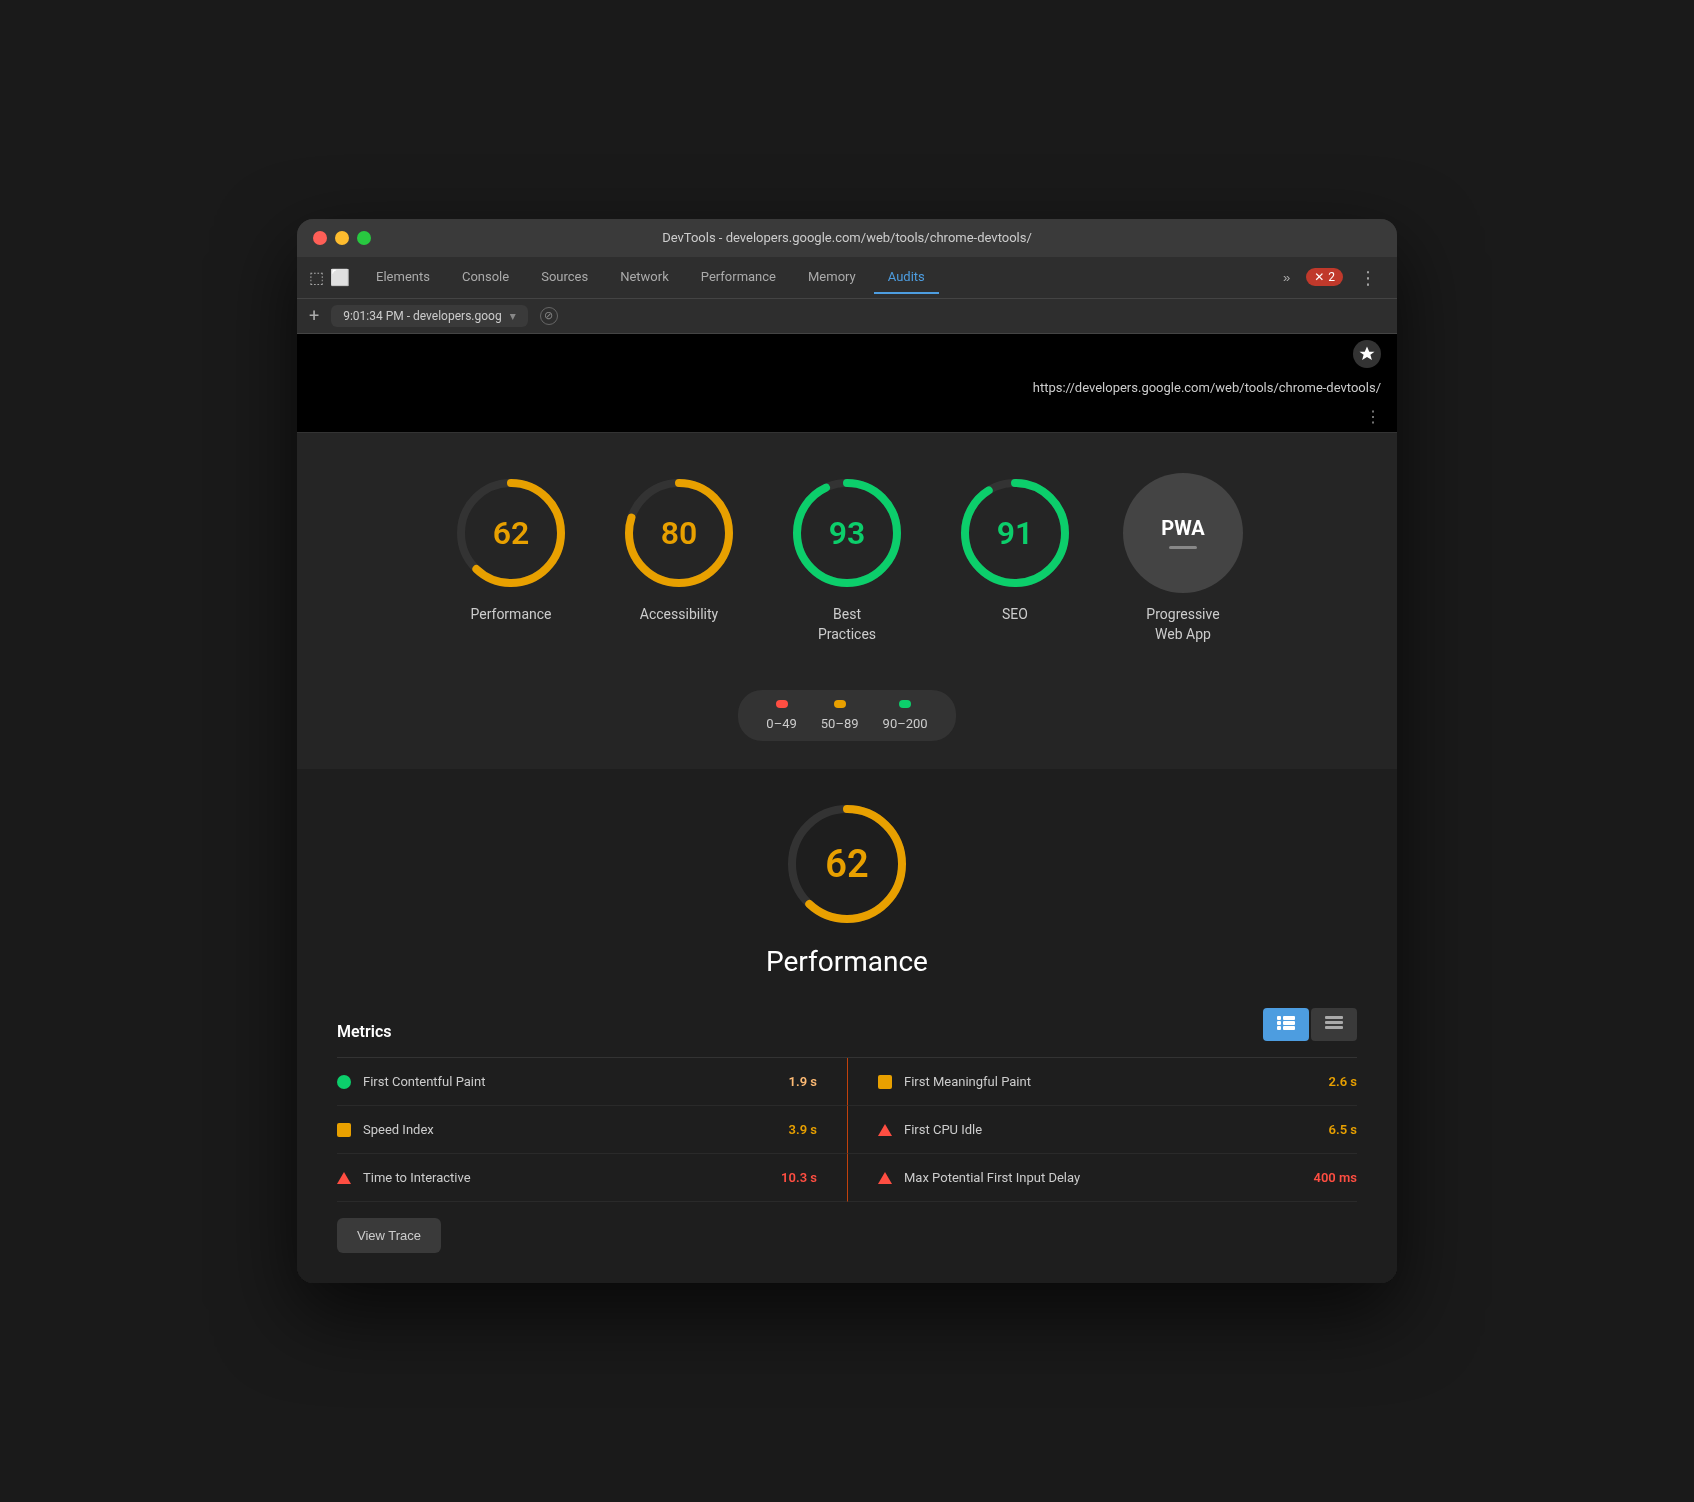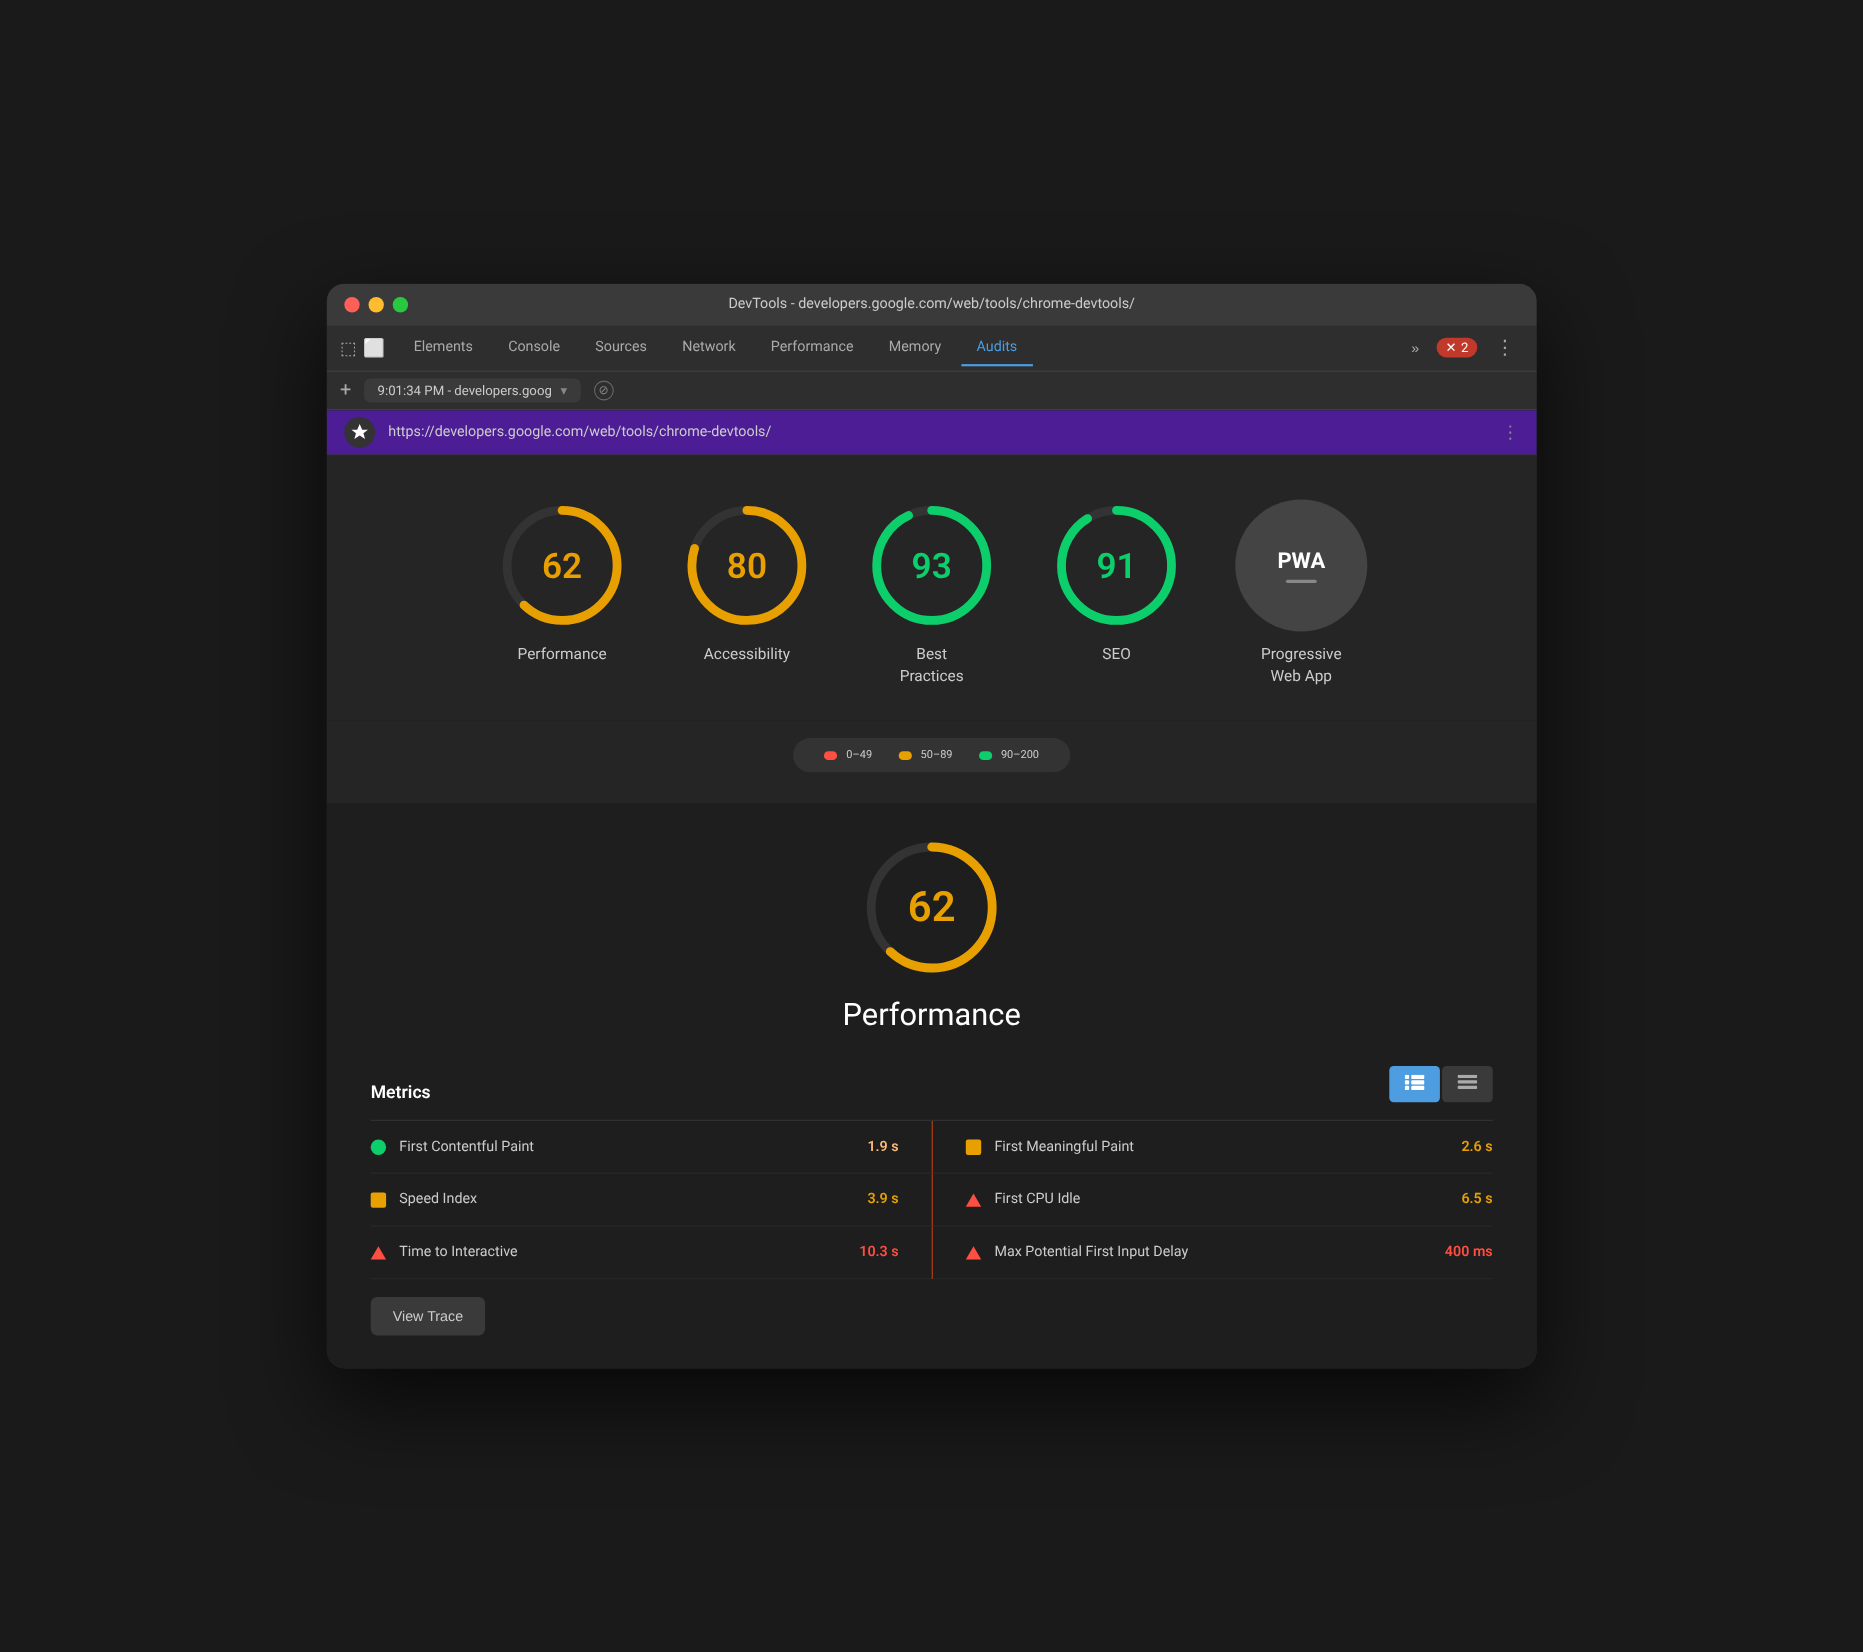--- a/index.html
+++ b/index.html
@@ -163,26 +163,27 @@
 
     
     .devtools-content {
       background: #1e1e1e;
       display: flex;
       align-items: stretch;
     }
 
     
     .devtools-url-bar {
-      background: #4c1d95;
-      display: flex;
-      align-items: center;
+      background: #000000;
+      display: flex;
+      align-items: flex-end;
       padding: 6px 16px;
       border-bottom: 1px solid #333;
       gap: 12px;
+      flex-direction: column;
     }
 
     .lighthouse-logo {
       width: 28px;
       height: 28px;
       background: #333;
       border-radius: 50%;
       display: flex;
       align-items: center;
       justify-content: center;
@@ -282,21 +283,22 @@
       display: flex;
       align-items: center;
       gap: 24px;
     }
 
     .legend-item {
       display: flex;
       align-items: center;
       gap: 8px;
       color: #ccc;
-      font-size: 10px;
+      font-size: 13px;
+      flex-direction: column;
     }
 
     .legend-dot {
       width: 12px;
       height: 8px;
       border-radius: 4px;
     }
 
     
     .detail-section {

